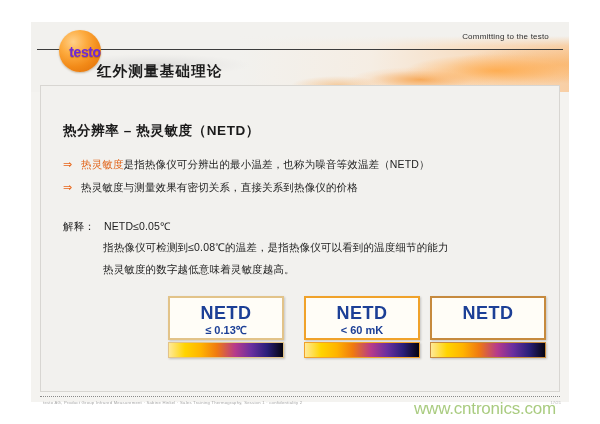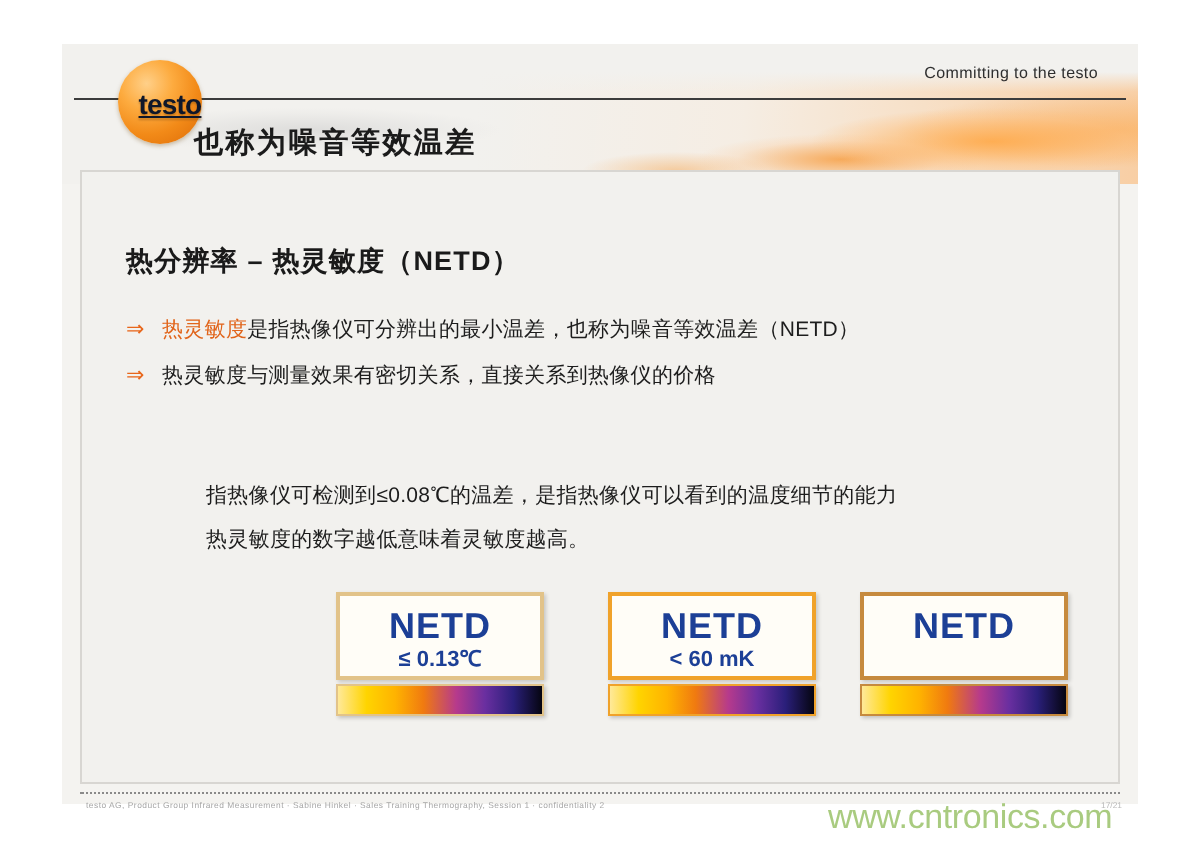--- a/index.html
+++ b/index.html
@@ -95,23 +95,22 @@
   }
   .logo-word {
     position: absolute;
     left: 26px;
     top: 22px;
     width: 56px;
     text-align: center;
     font-size: 14px;
     font-weight: bold;
     letter-spacing: -0.4px;
-    color: #0f172a;
+    color: #6d28d9;
     text-shadow: 0 1px 1px rgba(150,90,20,.55);
-    text-decoration: underline;
   }
 
   .tagline {
     position: absolute;
     right: 20px;
     top: 10px;
     font-size: 8px;
     color: #2f2f2f;
     letter-spacing: .2px;
   }
@@ -194,21 +193,21 @@
   .cards {
     position: absolute;
     left: 22px;
     top: 210px;
     width: 476px;
     height: 70px;
   }
   .card {
     position: absolute;
     top: 0;
-    width: 104px;
+    width: 116px;
   }
   .card.c1 { left: 105px; }
   .card.c2 { left: 241px; }
   .card.c3 { left: 367px; }
 
   .card-box {
     border: 2px solid;
     background: #fffdf7;
     text-align: center;
     padding: 5px 2px 4px 2px;
@@ -295,35 +294,38 @@
     <div class="header">
       <div class="header-plume"></div>
       <div class="header-swoosh"></div>
       <div class="header-rule"></div>
 
       <div class="logo"></div>
       <div class="logo-word">testo</div>
 
       <div class="tagline">Committing to the testo</div>
 
-      <div class="slide-title">也称为噪音等效温差</div>
+      <div class="slide-title">红外测量基础理论</div>
     </div>
 
     <div class="body-panel">
 
       <div class="h2">热分辨率 – 热灵敏度（NETD）</div>
 
       <div class="bullet b1">
         <span class="arrow">⇒</span><span class="hl">热灵敏度</span><span>是指热像仪可分辨出的最小温差，也称为噪音等效温差（NETD）</span>
       </div>
 
       <div class="bullet b2">
         <span class="arrow">⇒</span><span>热灵敏度与测量效果有密切关系，直接关系到热像仪的价格</span>
       </div>
 
+      <div class="explain">
+        <span>解释：</span><span class="gap"></span><span>NETD≤0.05℃</span>
+      </div>
 
       <div class="ex-line ex1">指热像仪可检测到≤0.08℃的温差，是指热像仪可以看到的温度细节的能力</div>
       <div class="ex-line ex2">热灵敏度的数字越低意味着灵敏度越高。</div>
 
       <div class="cards">
 
         <div class="card c1">
           <div class="card-box">
             <div class="card-title">NETD</div>
             <div class="card-sub">≤ 0.13℃</div>

